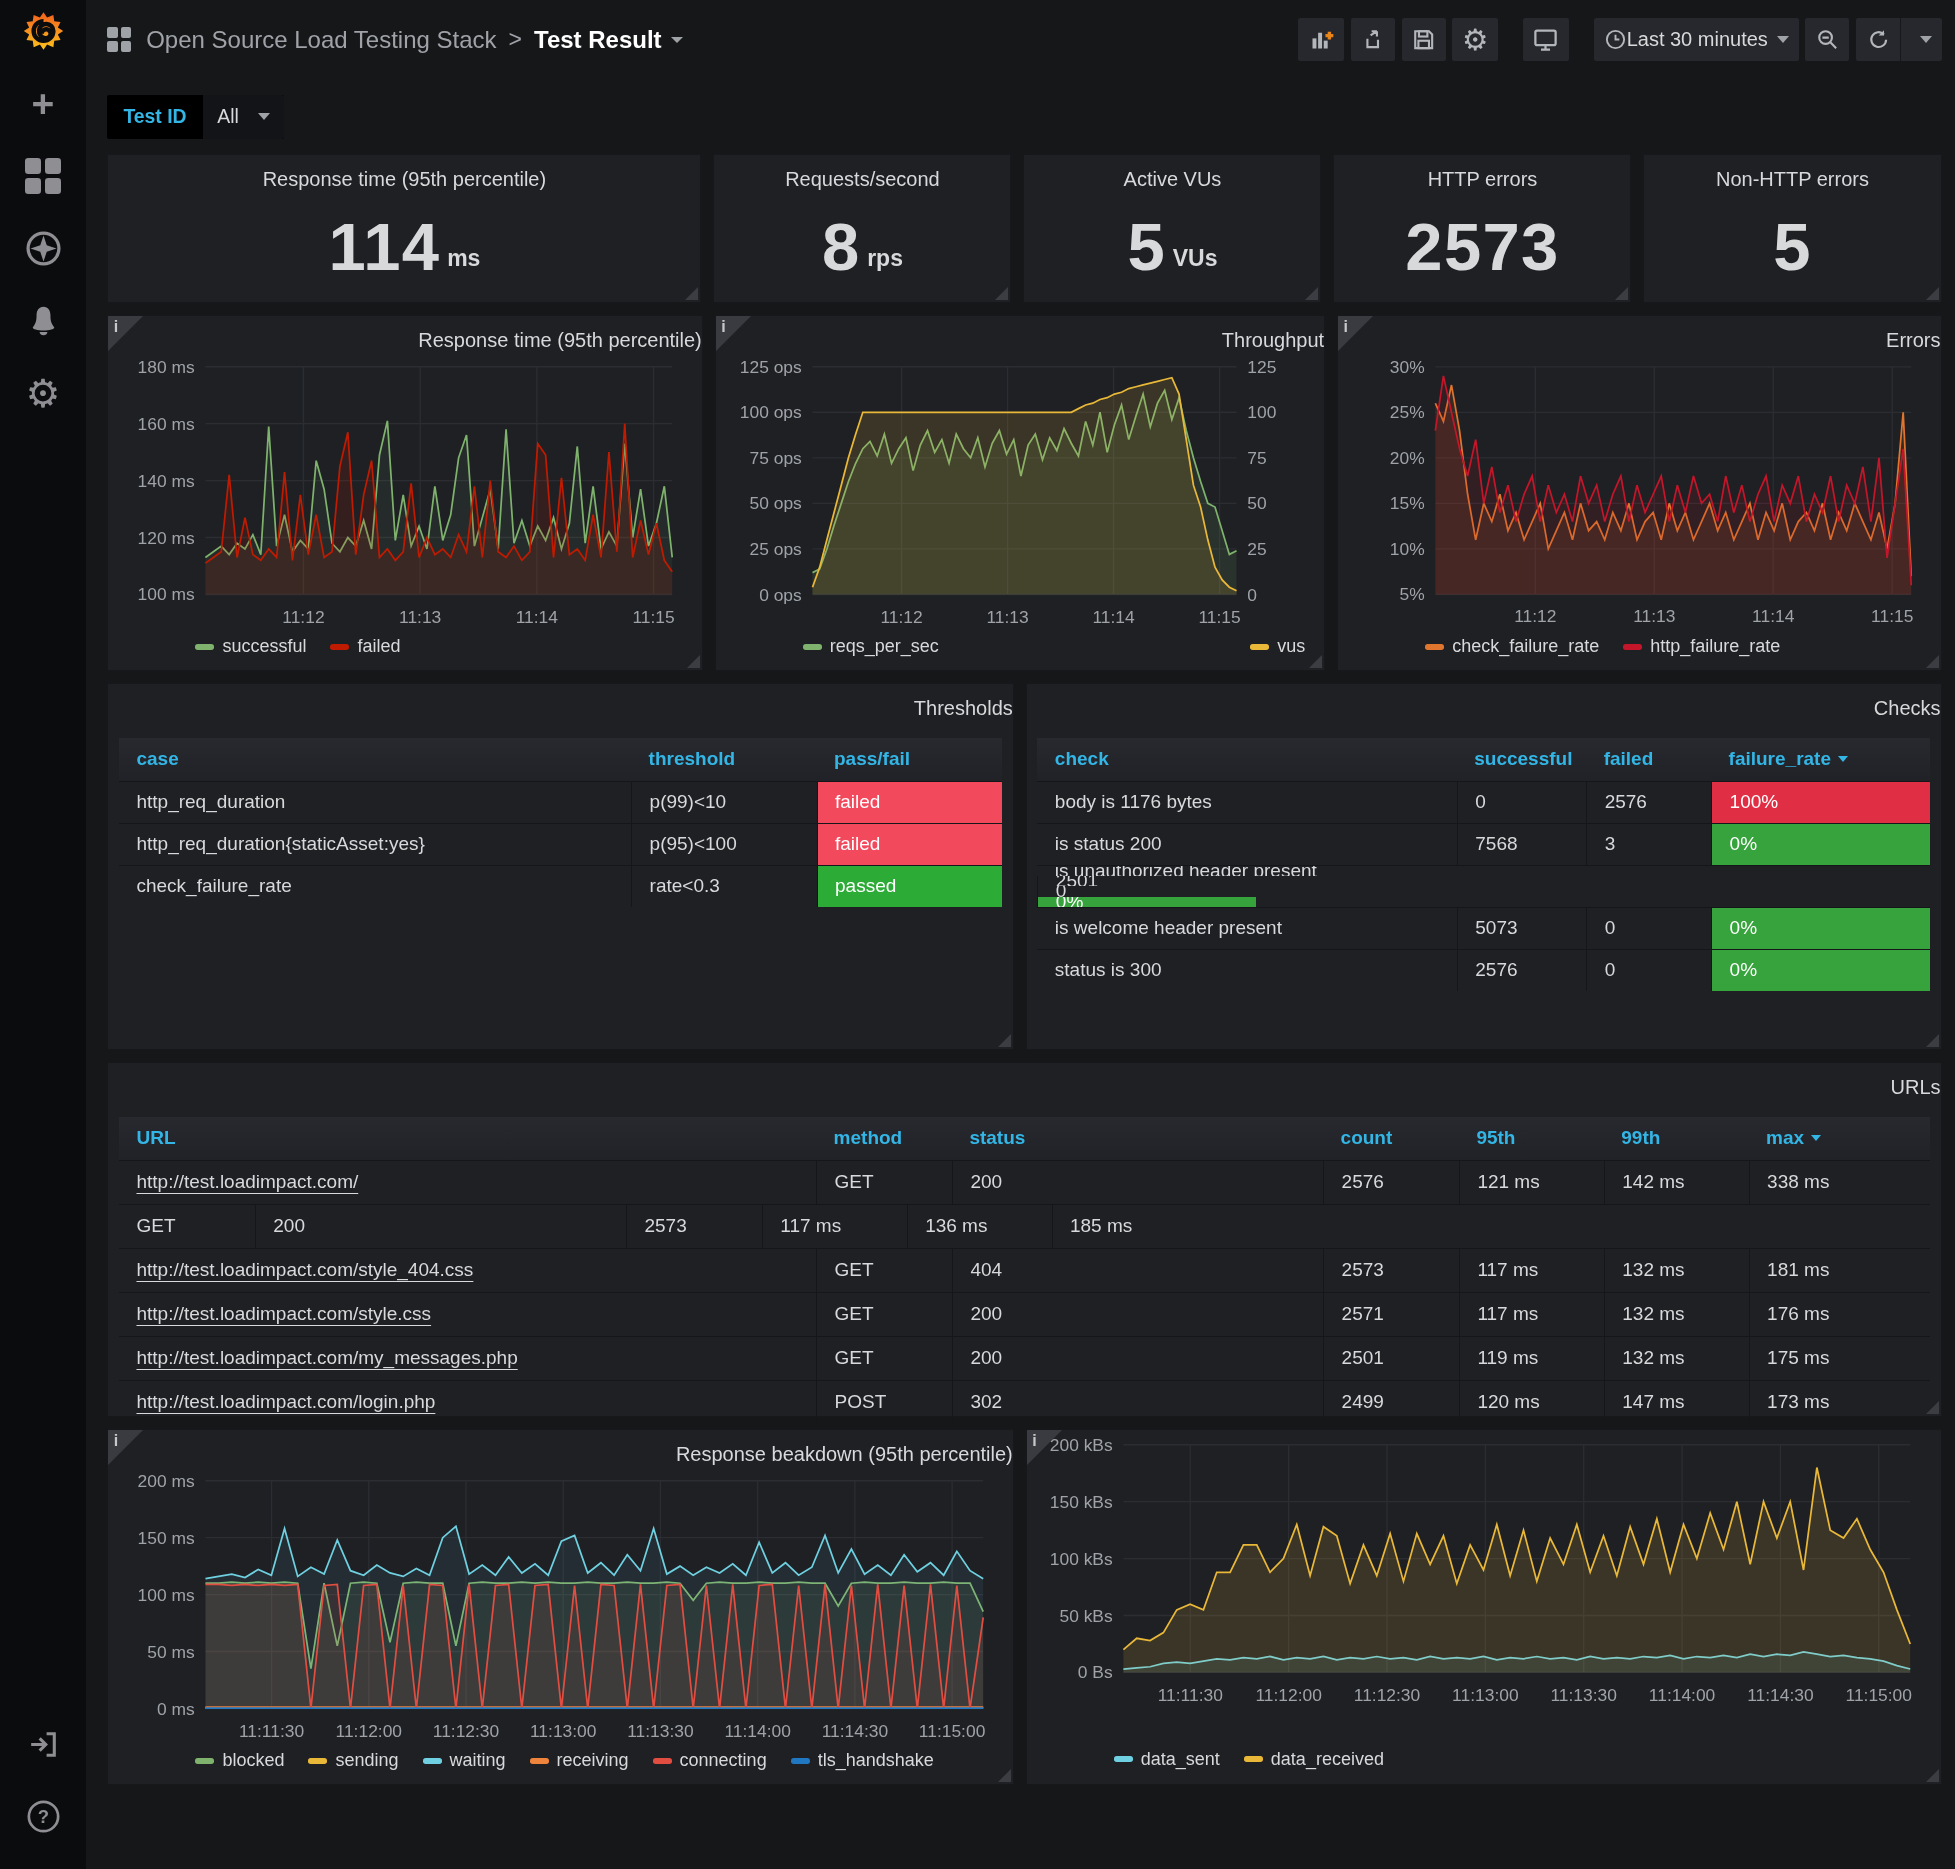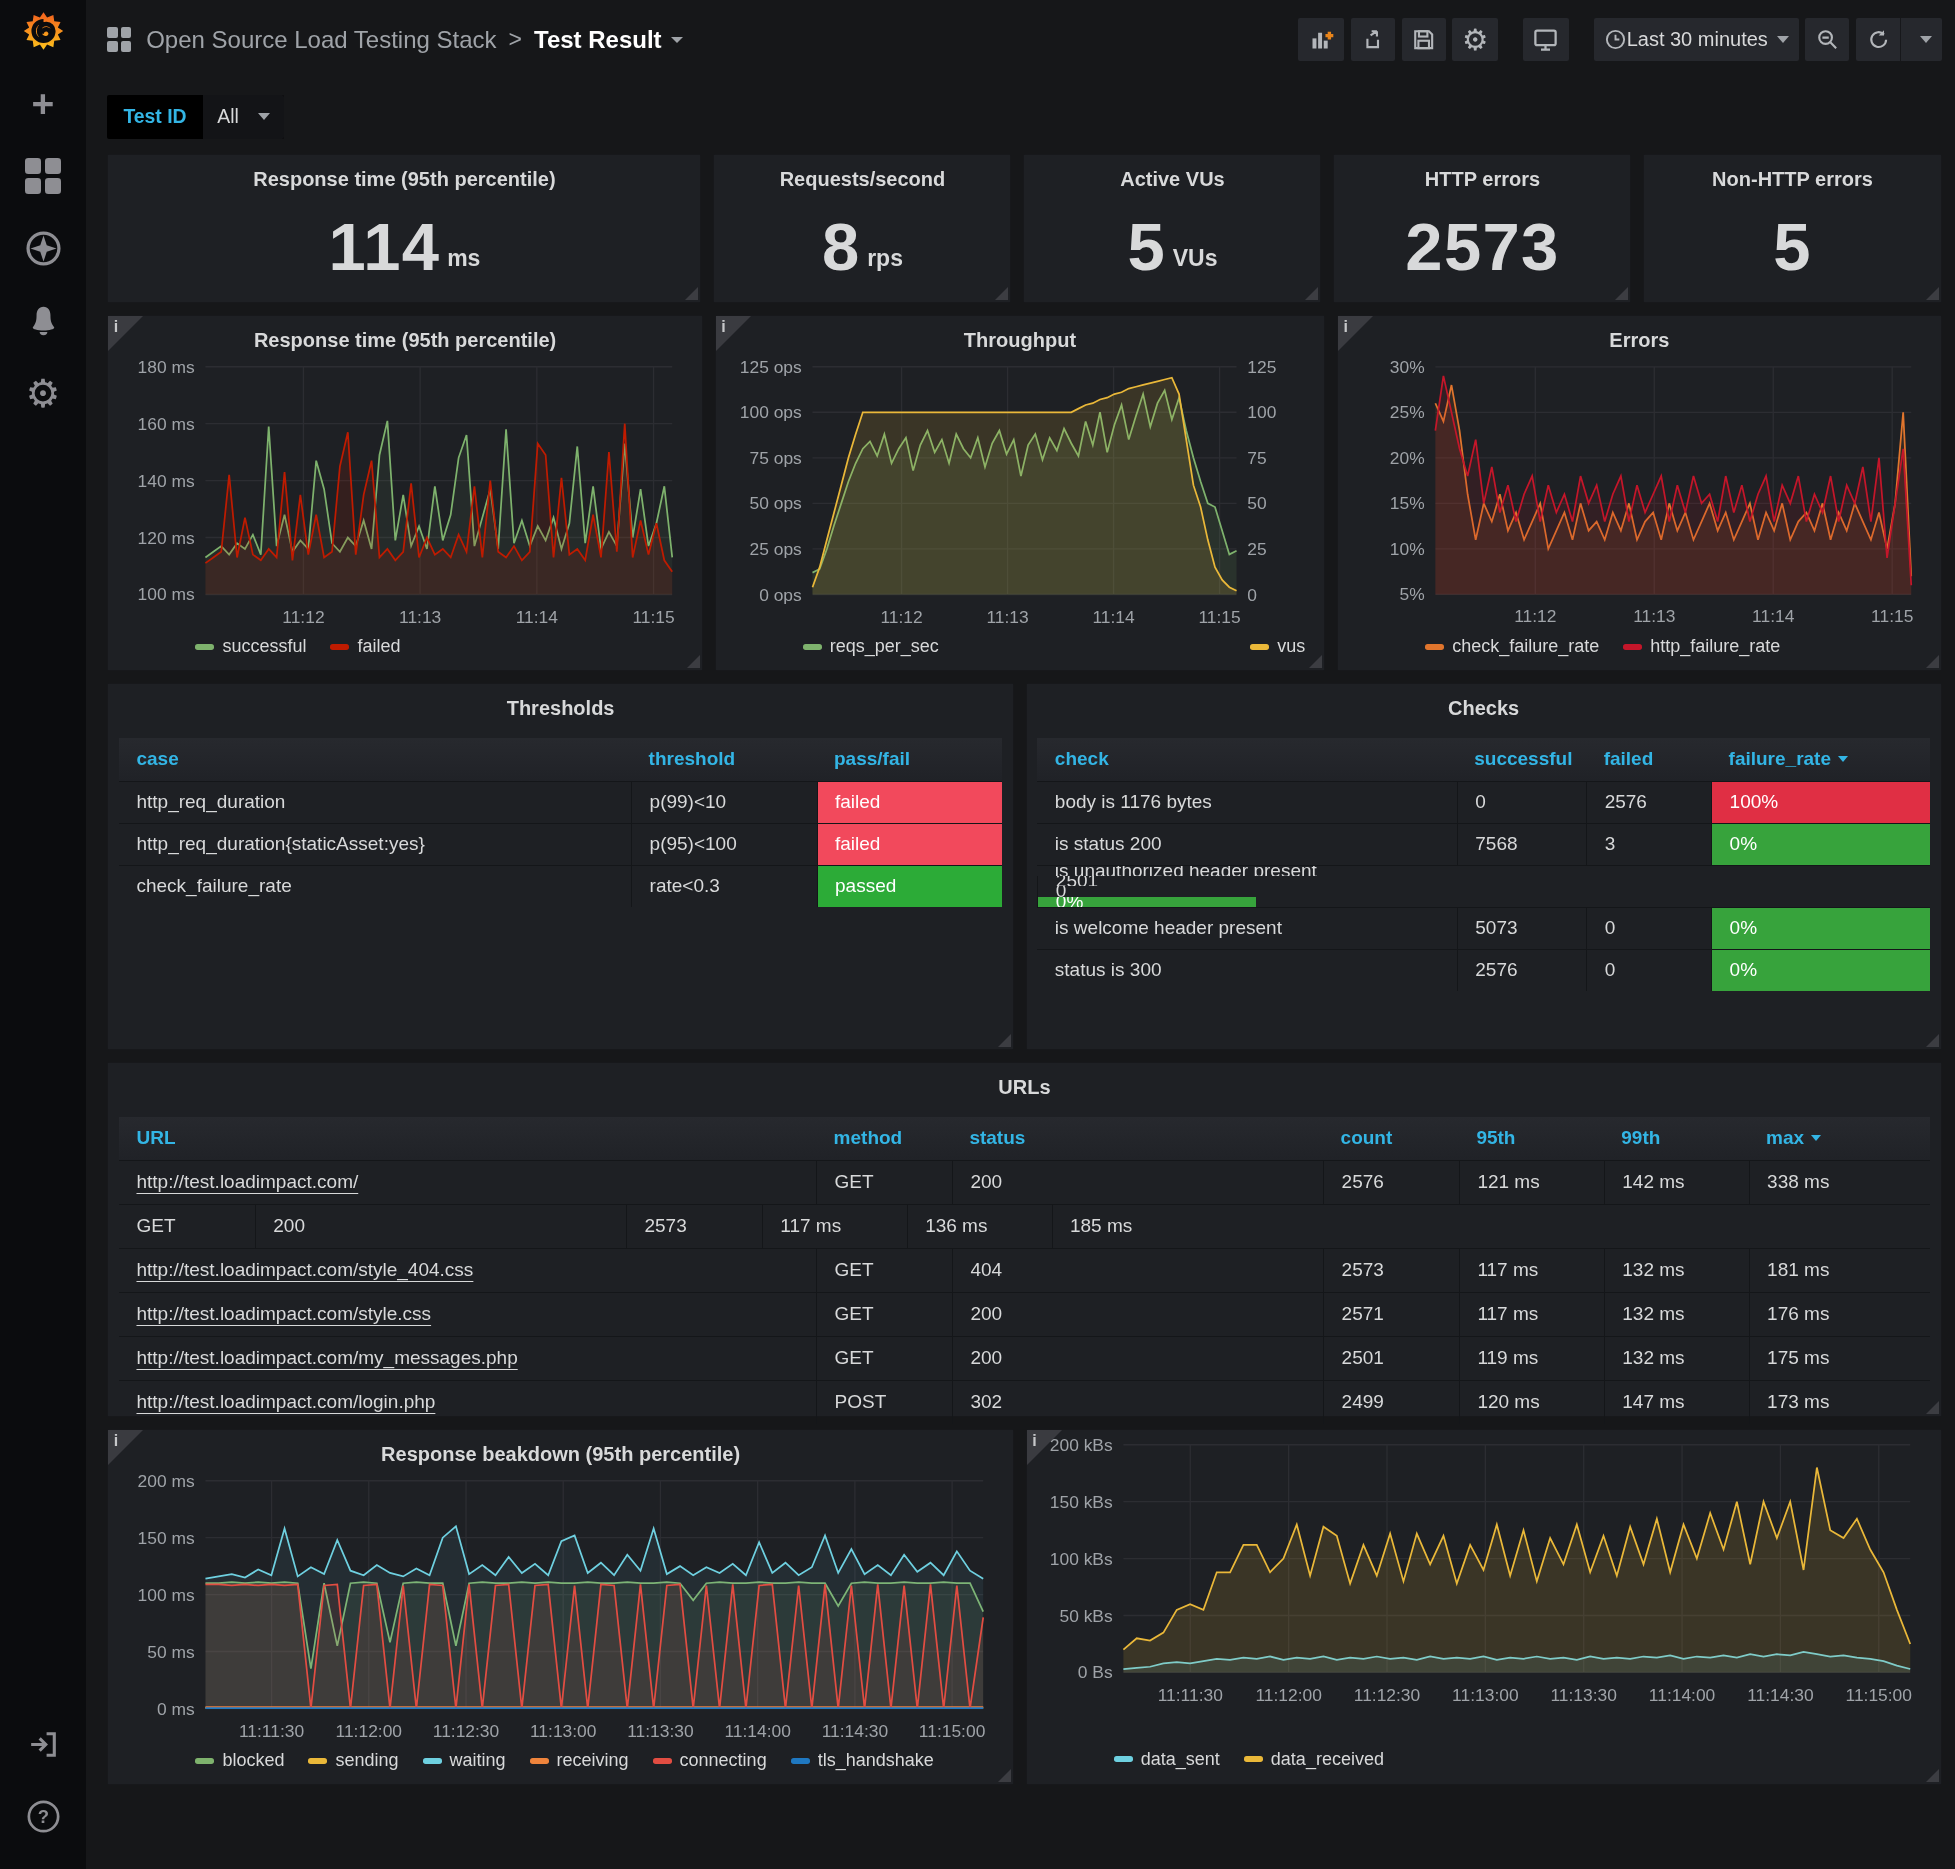--- a/index.html
+++ b/index.html
@@ -34,21 +34,21 @@
   .refresh-split .tbtn:last-child { border-radius:0 2px 2px 0; min-width:32px; border-left:1.3px solid #17181b; }
 
   .filters { height:75px; display:flex; align-items:center; }
   .filterbox { display:flex; align-items:stretch; background:#000000; border-radius:2px; overflow:hidden; height:44px; }
   .filter-label { color:#33b5e5; font-size:19.4px; font-weight:600; display:flex; align-items:center; padding:0 16px; }
   .filter-value { background:#131417; color:#d8d9da; font-size:19.4px; display:flex; align-items:center; padding:0 14.7px; gap:9.4px; cursor:pointer; }
 
   
   .row { display:flex; gap:12px; margin-bottom:12px; }
   .panel { background:#1e2024; border:0.7px solid #17181b; position:relative; border-radius:1.3px; }
-  .panel-title { text-align:center; font-size:20px; font-weight:700; color:#d8d9da; padding-top:13.4px; }
+  .panel-title { text-align:right; font-size:20px; font-weight:400; color:#d8d9da; padding-top:13.4px; }
   .resize-handle { position:absolute; right:2px; bottom:2px; width:0; height:0; border-bottom:13.4px solid #3c3d42; border-left:13.4px solid transparent; cursor:nwse-resize; }
   .corner-info { position:absolute; left:0; top:0; width:0; height:0; border-top:35px solid #3a3b40; border-right:35px solid transparent; cursor:pointer; }
   .corner-info span { position:absolute; top:-33px; left:5.4px; font-size:16px; font-weight:700; color:#c7c8ca; }
 
   .stats-row { height:149px; }
   .stat-panel { flex:1; display:flex; flex-direction:column; align-items:center; }
   .stat-panel.wide { flex:2; }
   .stat-value { flex:1; display:flex; align-items:center; justify-content:center; }
   .stat-num { font-size:67px; font-weight:700; color:#d8d9da; letter-spacing:1.3px; }
   .stat-unit { font-size:23px; font-weight:700; color:#d8d9da; margin-left:6.7px; margin-top:23px; }

